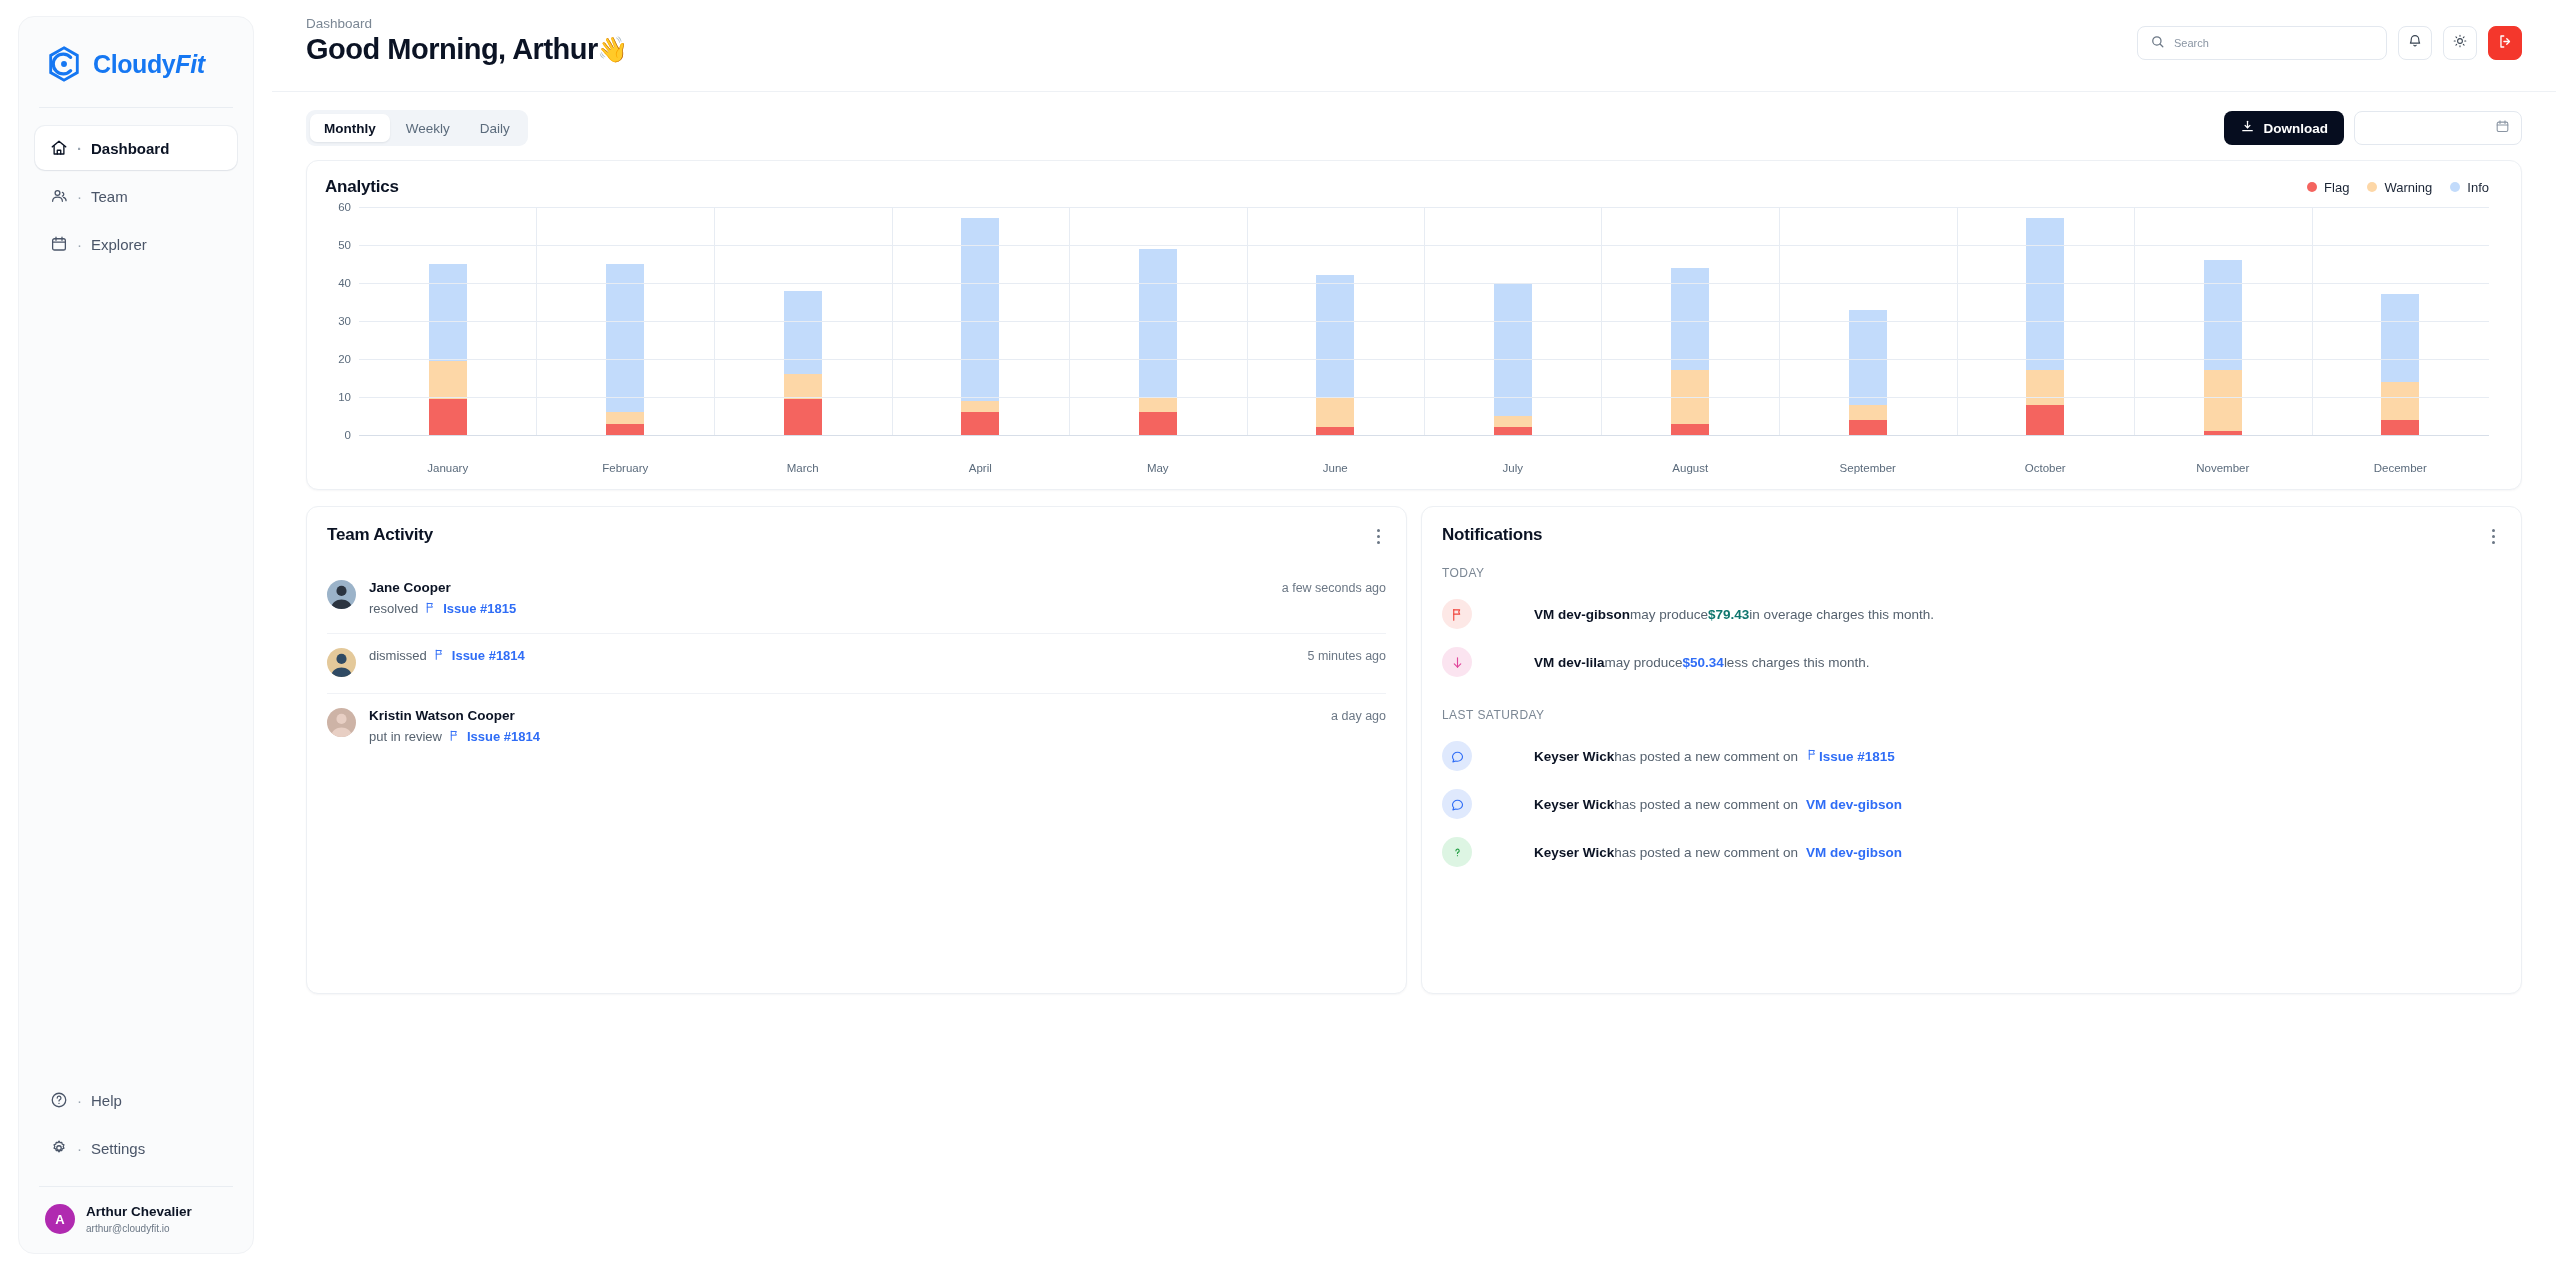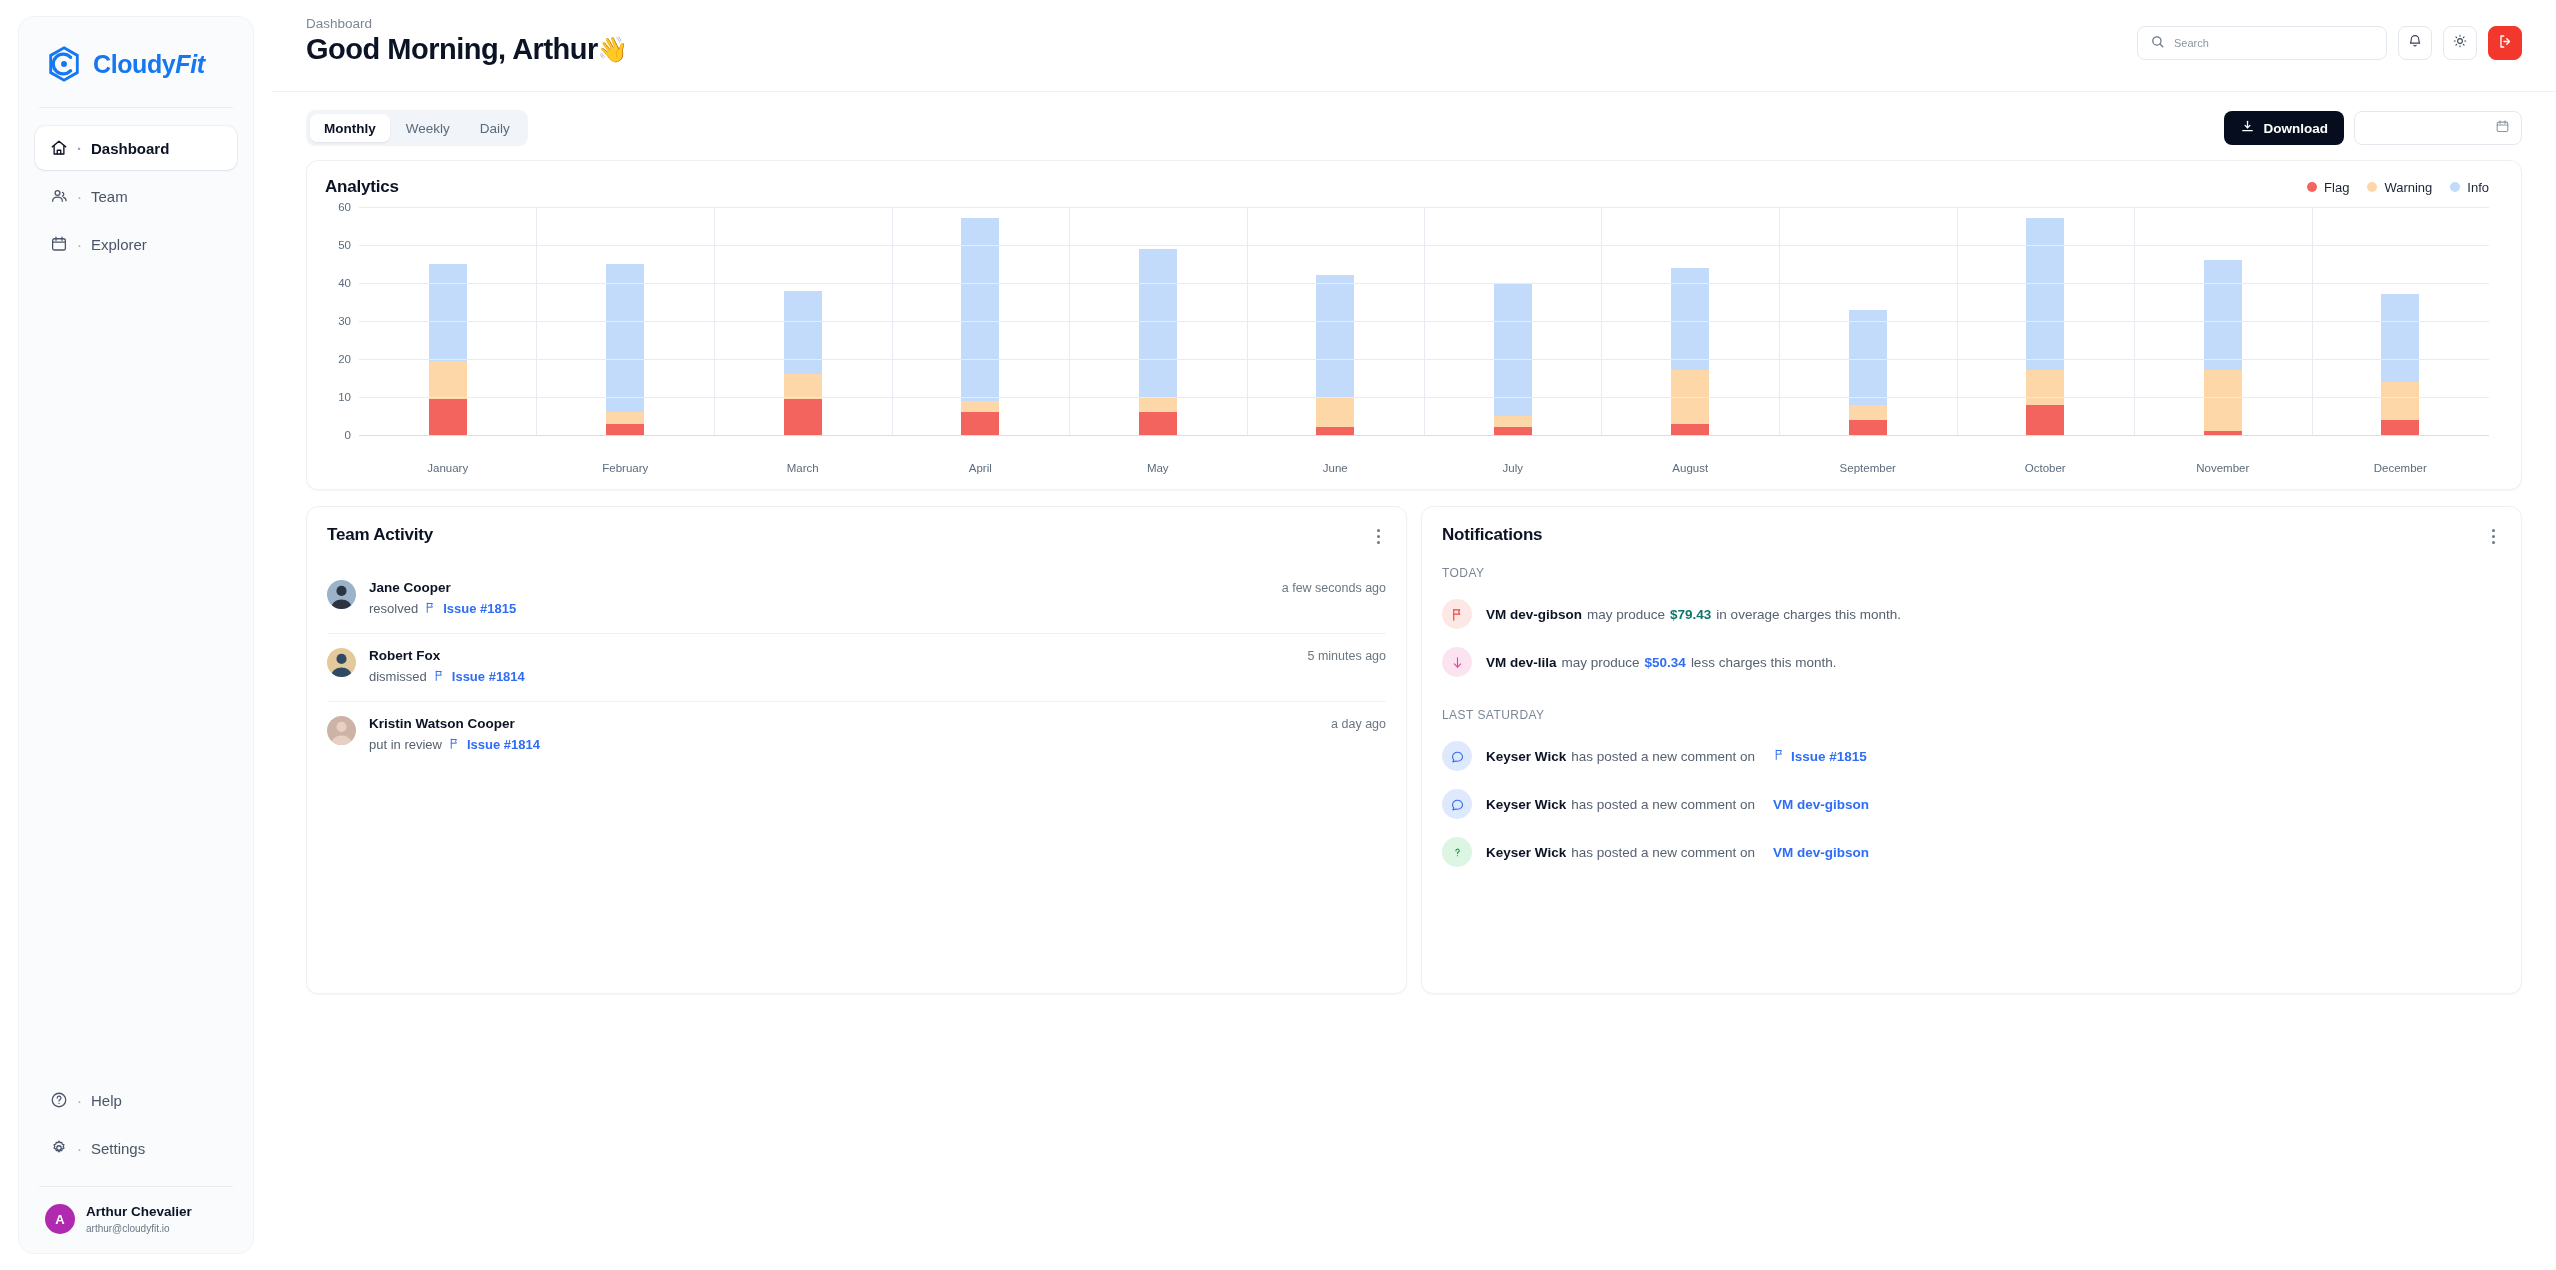--- a/index.html
+++ b/index.html
@@ -172,21 +172,21 @@
   .ava { width: 29px; height: 29px; flex: 0 0 29px; border-radius: 50%; overflow: hidden; }
   .act-body { flex: 1 1 auto; min-width: 0; }
   .act-name { font-size: 13.5px; font-weight: 700; color: #0b1324; margin-bottom: 6px; }
   .act-sub { font-size: 13px; color: #56626f; display: flex; align-items: flex-start; gap: 6px; }
   .link { color: #2f6df6; font-weight: 700; cursor: pointer; }
   .act-time { font-size: 12.5px; color: #6b7785; white-space: nowrap; padding-top: 1px; }
 
   .n-group-label { font-size: 12px; color: #7b8794; letter-spacing: .45px; margin: 4px 0 10px 0; }
   .n-row { display: flex; align-items: center; gap: 14px; padding: 9px 0; }
   .n-ico { width: 30px; height: 30px; flex: 0 0 30px; border-radius: 50%; display: flex; align-items: center; justify-content: center; }
-  .n-text { font-size: 13.5px; color: #56626f; display: flex; align-items: center; gap: 5px; flex-wrap: wrap; }
+  .n-text { font-size: 13.5px; color: #56626f; display: flex; align-items: center; flex-wrap: wrap; margin-left: 48px; }
   .n-text b { color: #0b1324; font-weight: 700; }
   .amt-red { color: #0f766e; font-weight: 700; }
   .amt-blue { color: #2f6df6; font-weight: 700; }
   .n-gap { width: 8px; display: inline-block; }
 </style>
 </head>
 <body>
 
 <div class="app">
 
@@ -543,21 +543,20 @@
                 </span>
                 <span class="act-time">a few seconds ago</span>
               </div>
               <div class="activity-row">
                 <span class="ava"><svg viewBox="0 0 40 40" width="29" height="29">
                     <rect width="40" height="40" fill="#e4c99a"></rect>
                     <circle cx="20" cy="15" r="7" fill="#2f4a63"></circle>
                     <path d="M5 40c1.5-9 8-13 15-13s13.5 4 15 13z" fill="#2f4a63"></path>
                   </svg></span>
                 <span class="act-body">
-                  <span class="act-name" style="display:block">Robert Fox</span>
                   <span class="act-sub">
                     <span>dismissed</span>
                     <span><svg viewBox="0 0 24 24" width="13" height="13" fill="none" stroke="#2f6df6" stroke-width="1.8" stroke-linecap="round" stroke-linejoin="round">
                         <path d="M6 21V4"></path>
                         <path d="M6 4.6h9.5l-1.6 3.4 1.6 3.4H6"></path>
                       </svg></span>
                     <span class="link">Issue #1814</span>
                   </span>
                 </span>
                 <span class="act-time">5 minutes ago</span>

